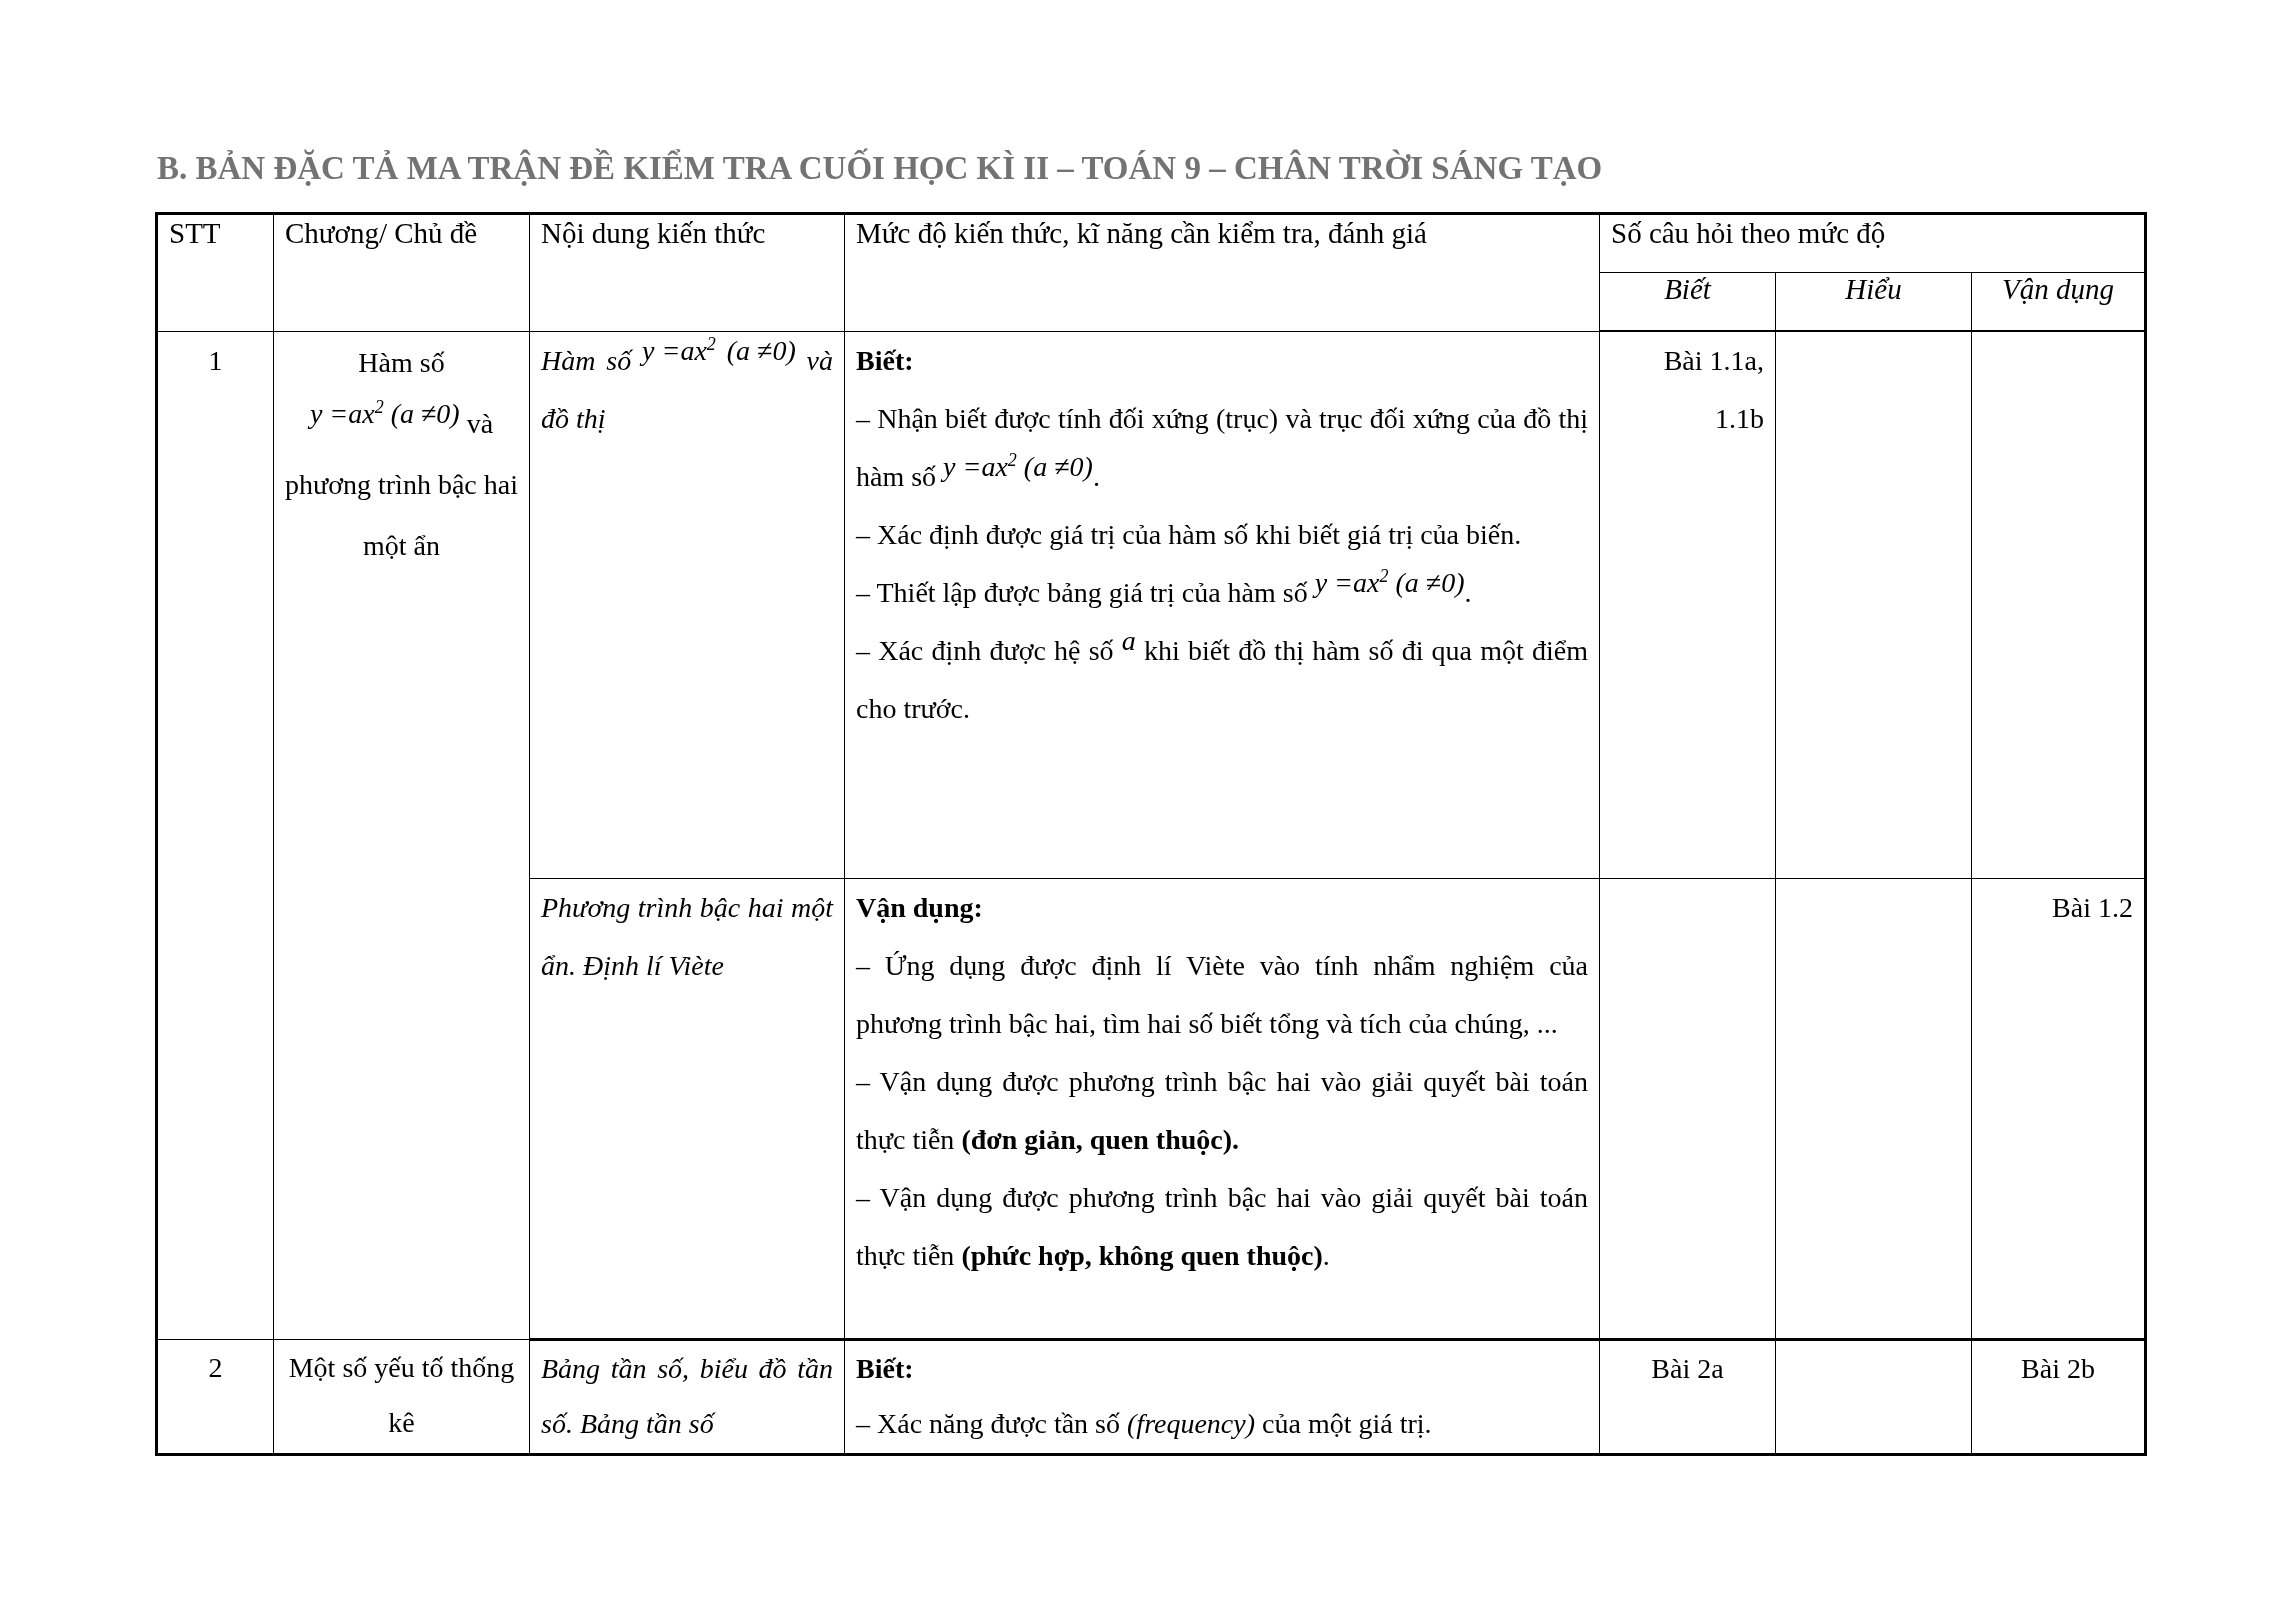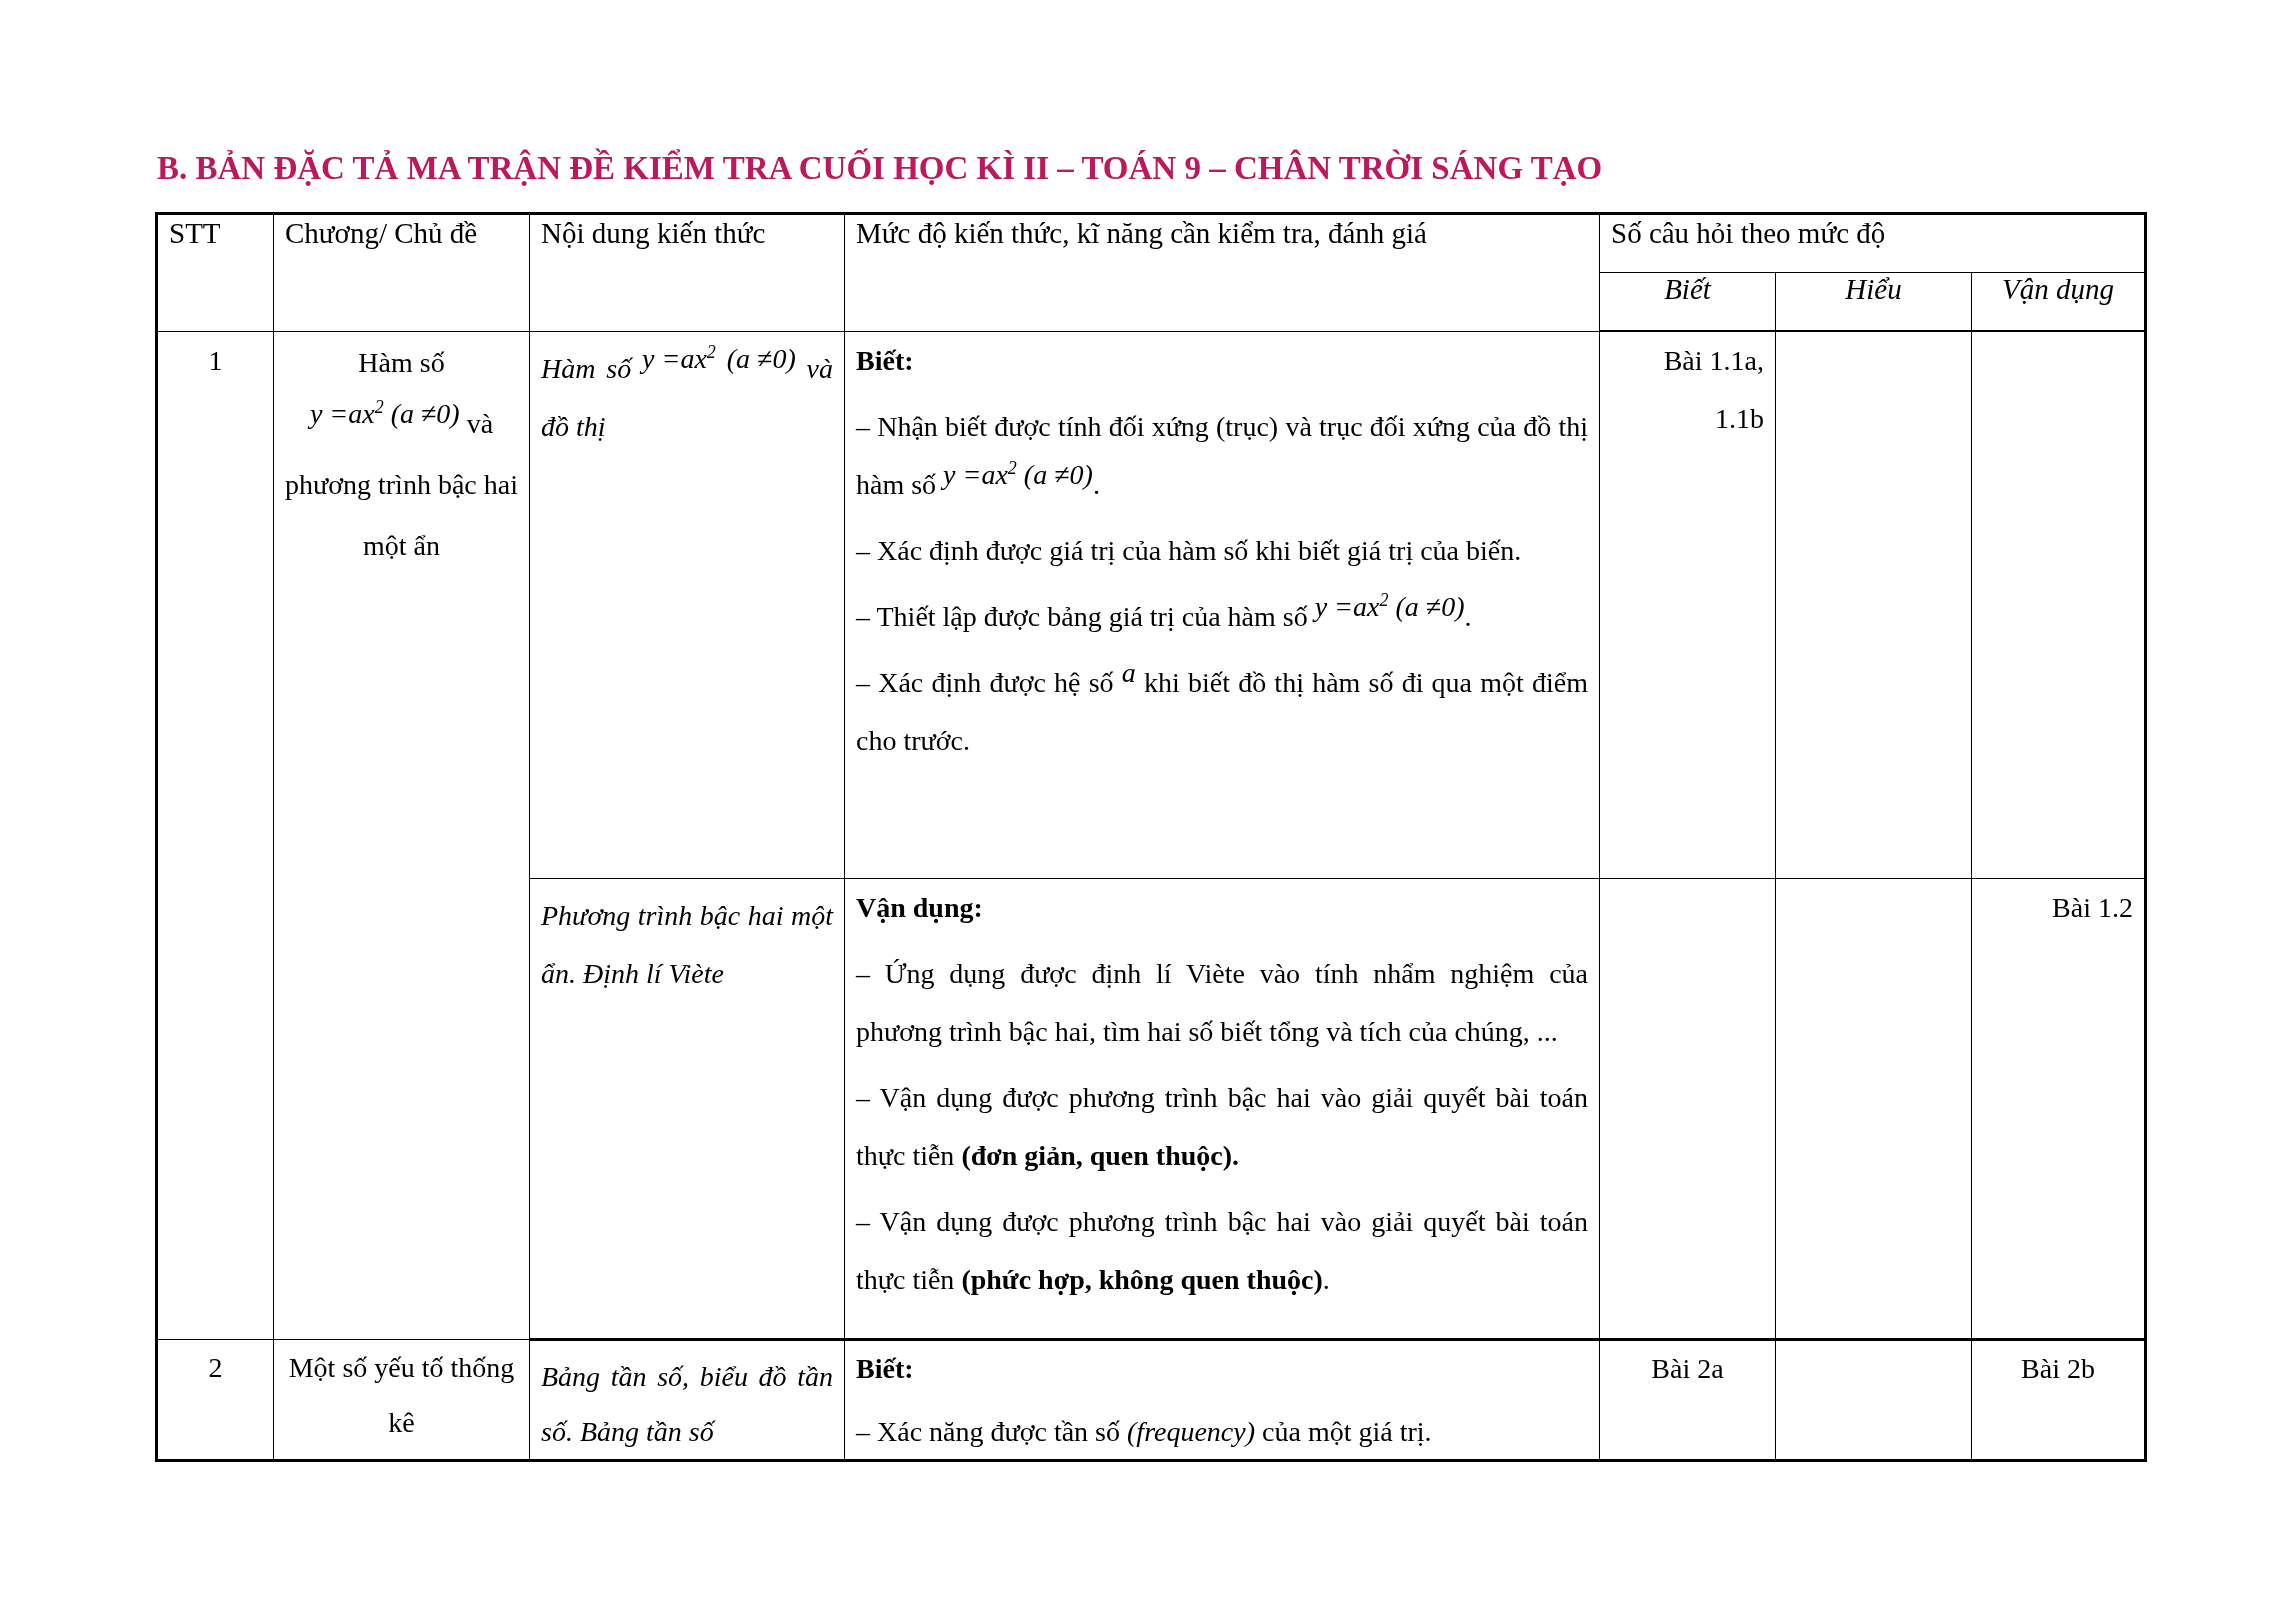--- a/index.html
+++ b/index.html
@@ -35,36 +35,36 @@
   tr.b1a td{height:546px;}
   tr.b1b td{height:459px;border-bottom:3.1px solid #000;}
   tr.b2 td{height:112px;}
   .c{text-align:center;}
   .mid{vertical-align:middle;text-align:right;}
   .bold{font-weight:bold;}
   .ital{font-style:italic;}
   .hcell{font-weight:bold;text-align:left;vertical-align:middle;font-size:29px;line-height:36px;}
   .lvl{font-style:italic;font-weight:normal;text-align:center;vertical-align:middle;font-size:29px;}
   .para{line-height:58px;margin:0;}
-  .just{text-align:justify;margin-top:8px;}
+  .just{text-align:justify;}
   .lh70{line-height:55px;}
   .m{font-style:italic;}
   .raised{position:relative;top:-9.4px;display:inline-block;}
   .raised sup{font-size:18px;line-height:0;}
   sup{font-size:18px;line-height:0;}
   .bi{font-weight:bold;}
   .chap{line-height:61px;}
   .bailbl{font-weight:bold;}
 </style>
 </head>
 <body>
 
 <div class="page">
 
-  <div class="doc-title" style="color: #be185d;">B. BẢN ĐẶC TẢ MA TRẬN ĐỀ KIỂM TRA CUỐI HỌC KÌ II – TOÁN 9 – CHÂN TRỜI SÁNG TẠO</div>
+  <div class="doc-title" style="color: #737373;">B. BẢN ĐẶC TẢ MA TRẬN ĐỀ KIỂM TRA CUỐI HỌC KÌ II – TOÁN 9 – CHÂN TRỜI SÁNG TẠO</div>
 
   <table class="matrix">
     <colgroup>
       <col style="width:117px">
         <col style="width:256px">
         <col style="width:315px">
       <col style="width:755px">
         <col style="width:176px">
         <col style="width:196px">
       <col style="width:174px">

